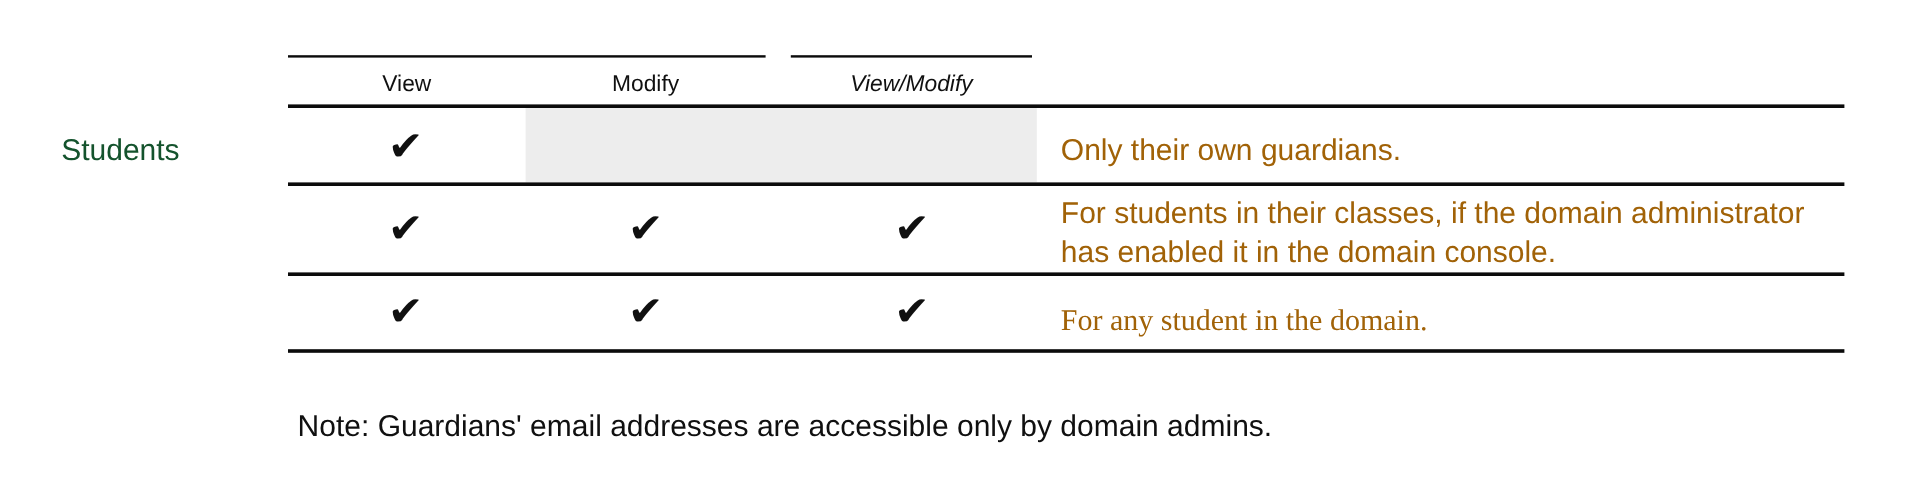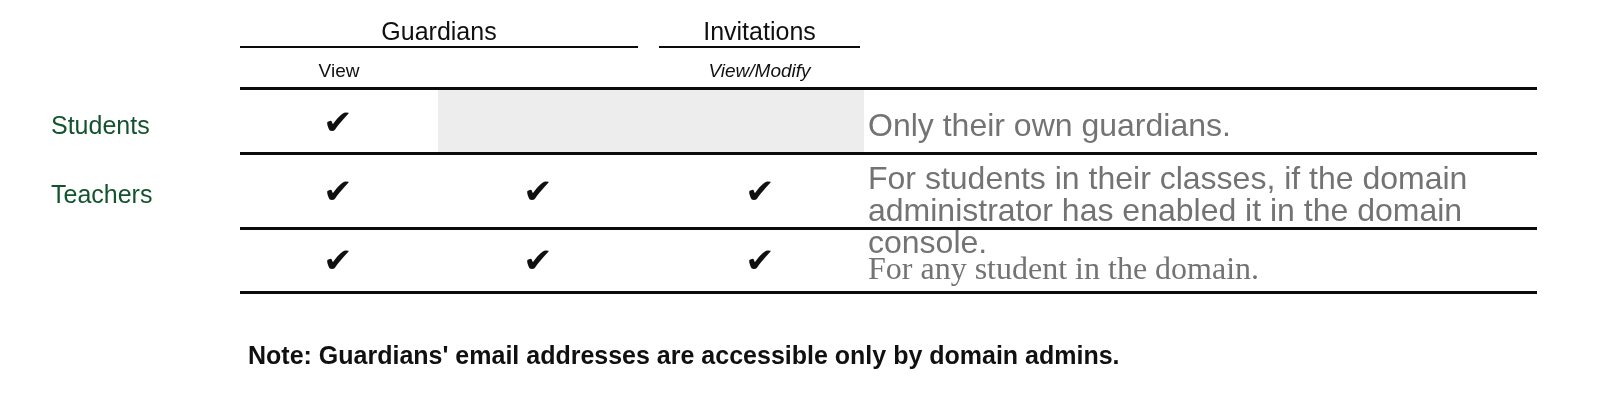--- a/index.html
+++ b/index.html
@@ -33,24 +33,25 @@
   }
   .rule.thin { height: 2px; }
 
   .shade {
     position: absolute;
     background: #ededed;
   }
 
   .cell-text {
     position: absolute;
-    font-size: 32px;
+    font-size: 25px;
     line-height: 32px;
     white-space: nowrap;
-    color: #737373;
+    color: #a16207;
+    margin-left: 16px;
   }
 
   .cell-text.wrap { white-space: normal; }
 
   .col-head {
     position: absolute;
     font-size: 19px;
     line-height: 30px;
     text-align: center;
     white-space: nowrap;
@@ -129,50 +130,48 @@
   .chk-r2 { top: 174px; }
   .chk-r3 { top: 243px; }
 
   
   .desc { left: 868px; width: 660px; }
   .desc-r1 { top: 109px; }
   .desc-r2 { top: 162px; }
   .desc-r3 { top: 252px; font-family: Liberation Serif, serif; }
 
   
-  .note-pos { left: 248px; top: 339px; font-weight: bold; }
+  .note-pos { left: 248px; top: 339px; }
 </style>
 </head>
 <body>
 
 <div id="table-root">
 
-  <div class="span-head head-guardians">Guardians</div>
 
-  <div class="span-head head-invite">Invitations</div>
 
   <div class="rule thin rule-span-guardians"></div>
   <div class="rule thin rule-span-invite"></div>
 
   <div class="col-head head-view">View</div>
+  <div class="col-head head-modify">Modify</div>
   <div class="col-head head-vm">View/Modify</div>
 
   <div class="rule rule-head-bottom"></div>
 
   <div class="shade shade-students"></div>
 
   <div class="row-label label-students">Students</div>
 
   <div class="check chk-c1 chk-r1">✔</div>
 
   <div class="cell-text wrap desc desc-r1">Only their own guardians.</div>
 
   <div class="rule rule-row1"></div>
 
-  <div class="row-label label-teachers">Teachers</div>
 
   <div class="check chk-c1 chk-r2">✔</div>
   <div class="check chk-c2 chk-r2">✔</div>
   <div class="check chk-c3 chk-r2">✔</div>
 
   <div class="cell-text wrap desc desc-r2">For students in their classes, if the domain administrator has enabled it in the domain console.</div>
 
   <div class="rule rule-row2"></div>
 
 

